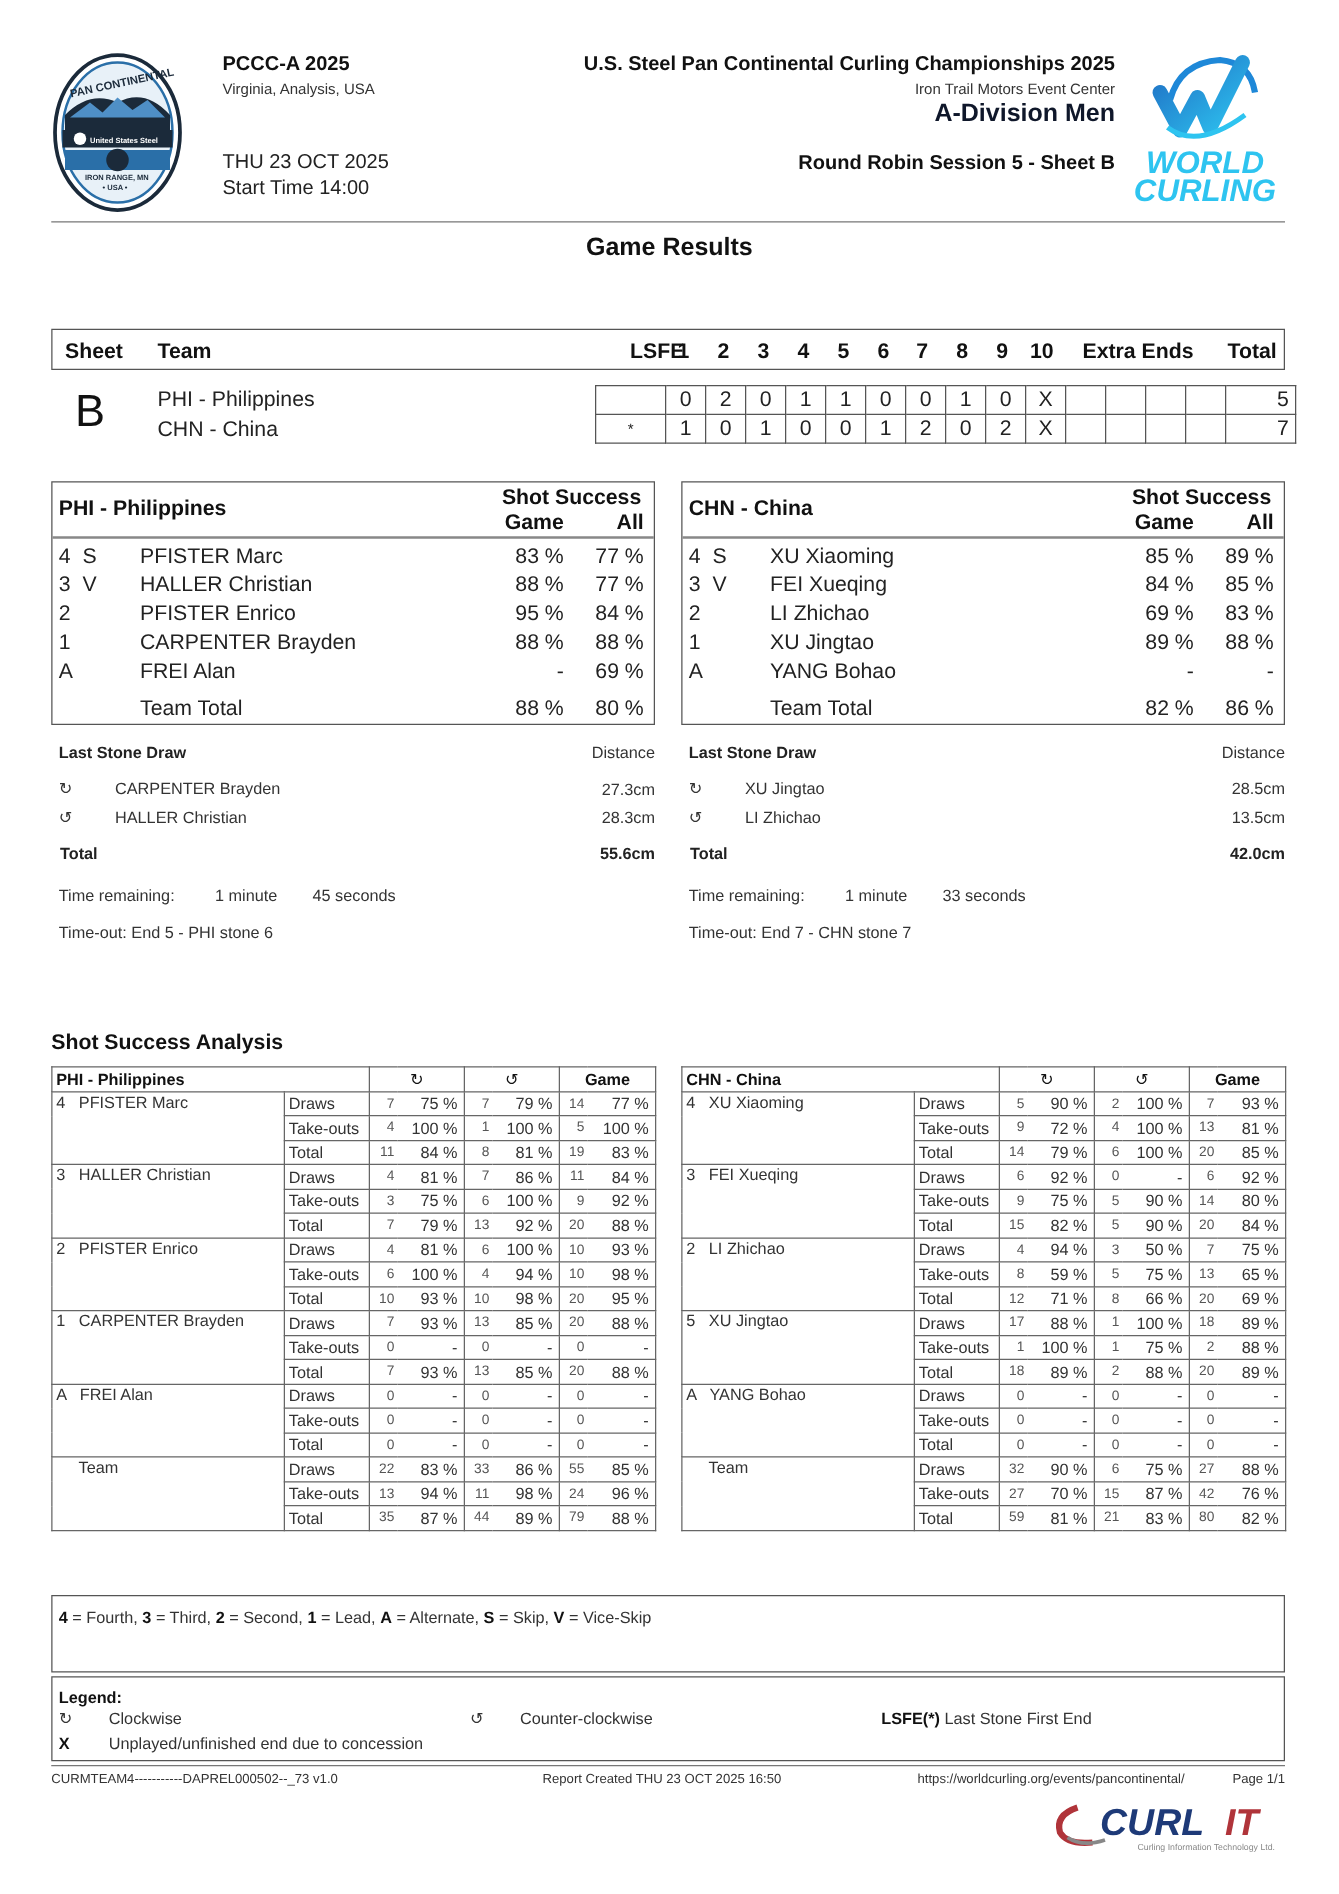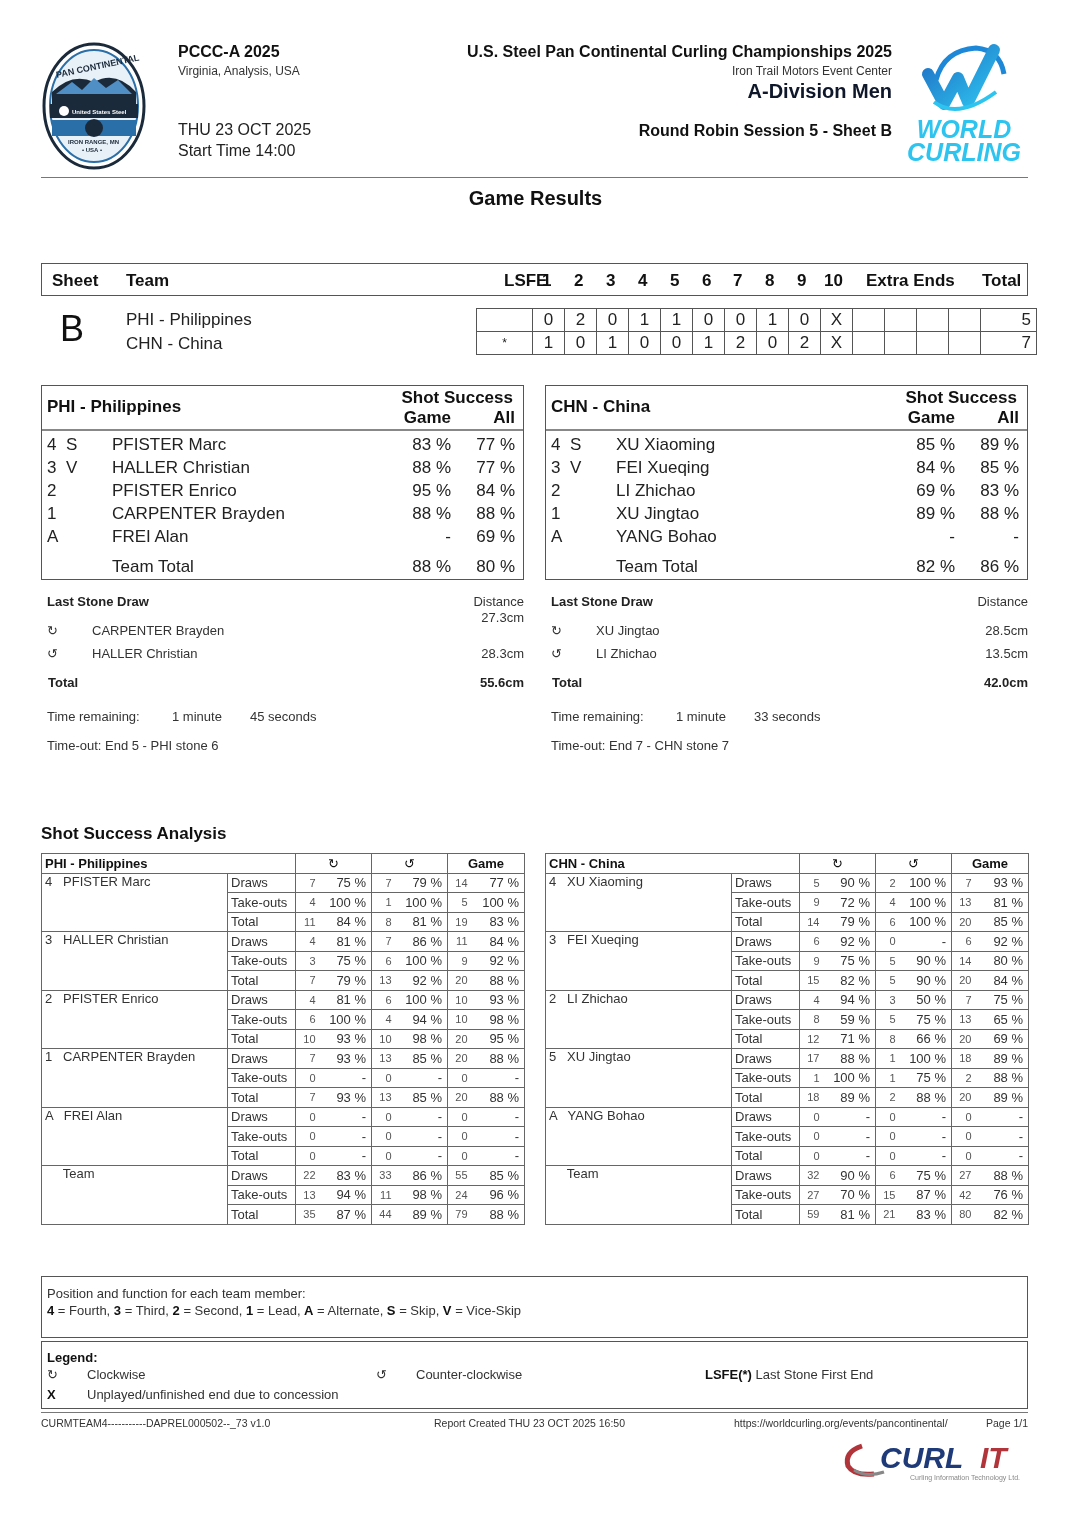--- a/index.html
+++ b/index.html
@@ -225,21 +225,21 @@
         <span class="tb-player">Team Total</span>
         <span class="tb-game">88 %</span>
         <span class="tb-all">80 %</span>
       </div>
     </div>
     <div class="abs lsd" style="left:41px">
       <div class="r" style="left:6px;top:4px;font-weight:bold;color:#222">Last Stone Draw</div>
       <div class="r" style="right:0;top:4px">Distance</div>
       <div class="r" style="left:6px;top:33px">↻</div>
         <div class="r" style="left:51px;top:33px">CARPENTER Brayden</div>
-        <div class="r" style="right:0;top:20px">27.3cm</div>
+        <div class="r" style="right:0;top:34px">27.3cm</div>
       <div class="r" style="left:6px;top:56px">↺</div>
         <div class="r" style="left:51px;top:56px">HALLER Christian</div>
         <div class="r" style="right:0;top:56px">28.3cm</div>
       <div class="r" style="left:7px;top:85px;font-weight:bold;color:#222">Total</div>
       <div class="r" style="right:0;top:85px;font-weight:bold;color:#222">55.6cm</div>
       <div class="r" style="left:6px;top:119px">Time remaining:</div>
       <div class="r" style="left:131px;top:119px">1 minute</div>
       <div class="r" style="left:209px;top:119px">45 seconds</div>
       <div class="r" style="left:6px;top:148px">Time-out: End 5 - PHI stone 6</div>
     </div>
@@ -683,21 +683,20 @@
           <td class="cnt">21</td>
           <td class="pct">83 %</td>
           <td class="cnt">80</td>
           <td class="pct">82 %</td>
         </tr>
       </tbody>
     </table>
   </div>
 
 <div class="abs note-box">
-  <div>Position and function for each team member:</div>
   <div id="note-line-2"><b style="color:#111">4</b><span> = Fourth, </span><b style="color:#111">3</b><span> = Third, </span><b style="color:#111">2</b><span> = Second, </span><b style="color:#111">1</b><span> = Lead, </span><b style="color:#111">A</b><span> = Alternate, </span><b style="color:#111">S</b><span> = Skip, </span><b style="color:#111">V</b><span> = Vice-Skip</span></div>
 </div>
 
 <div class="abs legend-box">
   <div class="r" style="left:5px;top:8px;font-weight:bold;color:#111">Legend:</div>
   <div class="r" style="left:5px;top:25px">↻</div>
   <div class="r" style="left:45px;top:25px">Clockwise</div>
   <div class="r" style="left:334px;top:25px">↺</div>
   <div class="r" style="left:374px;top:25px">Counter-clockwise</div>
   <div class="r" style="left:663px;top:25px"><b style="color:#111">LSFE(*)</b><span> Last Stone First End</span></div>

